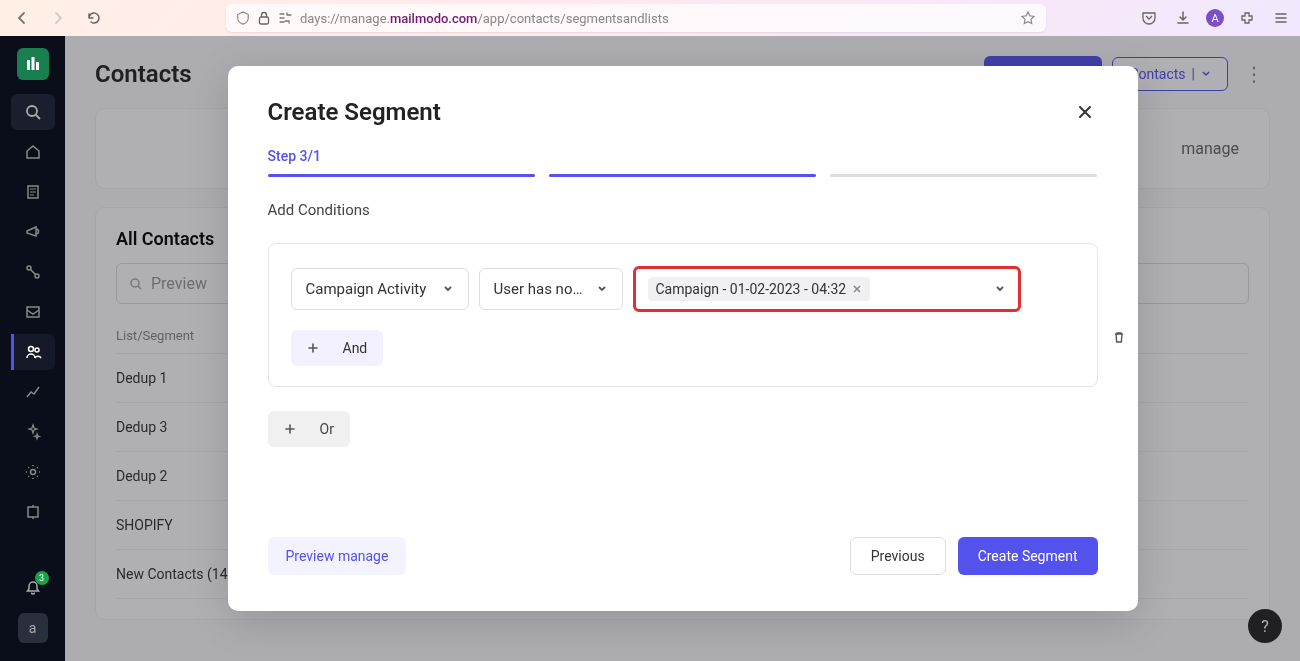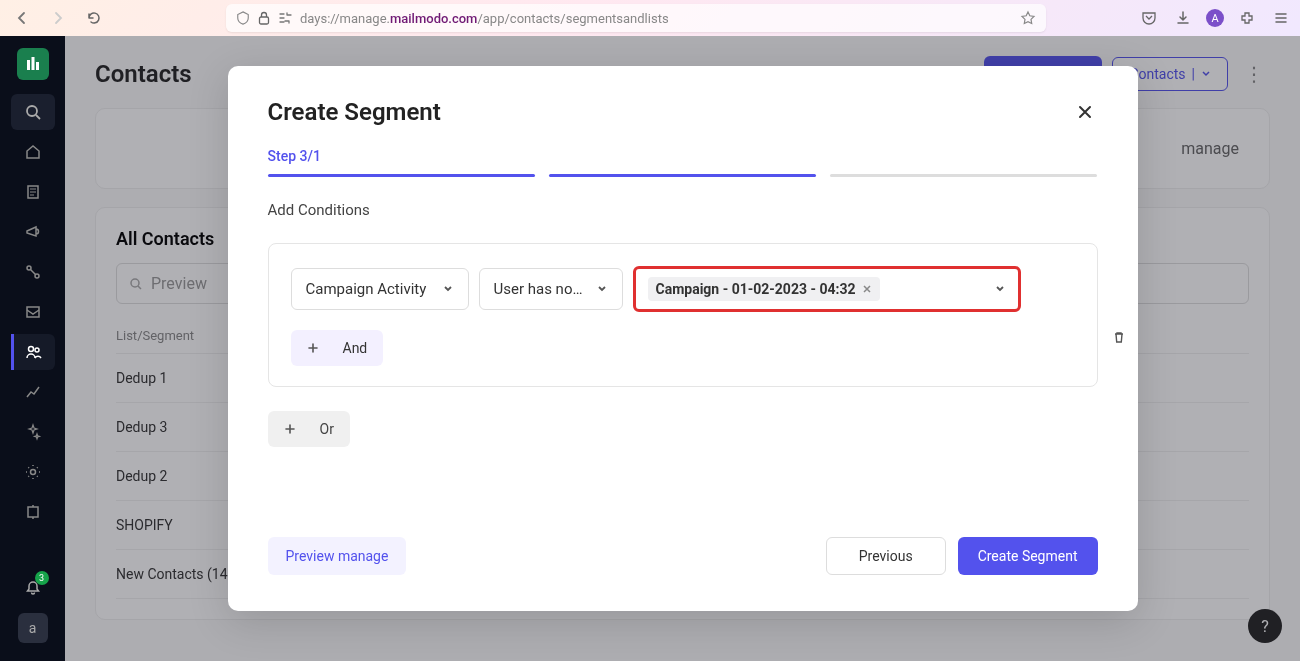--- a/index.html
+++ b/index.html
@@ -61,32 +61,32 @@
   .progress-seg { flex: 1; height: 3px; background: #ddd; border-radius: 2px; }
   .progress-seg.active { background: #5352ed; }
   .section-title { font-size: 15px; color: #444; margin-bottom: 24px; }
   
   .condition-group { border: 1px solid #e5e5e5; border-radius: 8px; padding: 22px 22px 20px 22px; margin-bottom: 14px; position:relative;}
   .condition-row { display: flex; gap: 10px; margin-bottom: 18px; align-items:center;}
   .select-box { border: 1px solid #ddd; border-radius: 6px; padding: 10px 14px; display: flex; align-items: center; gap: 10px; font-size: 15px; color: #333; background: white; min-height:42px;}
   .select-box .chev { margin-left: auto; color: #666; }
   .sel1 { width: 178px; }
   .sel2 { width: 144px; }
-  .sel3 { width: 388px; border: 3px solid #e03030; padding: 8px 12px; font-weight: bold;}
+  .sel3 { width: 388px; border: 3px solid #e03030; padding: 8px 12px;}
   .tag { background: #f0f0f2; color: #333; padding: 4px 8px; border-radius: 4px; display: flex; align-items: center; gap: 6px; font-size: 14px;}
   .tag-close { color: #888; font-size: 13px; cursor:pointer;}
   .add-btn { display: inline-flex; align-items: center; gap: 24px; padding: 10px 16px; border-radius: 6px; font-size: 14px; color: #444; cursor: pointer; }
   .add-btn.and { background: #f3f0ff; color:#333;}
   .add-btn.or { background: #f0f0f0; margin-top: 10px;}
   .delete-group { position: absolute; right: -30px; top: 60%; color: #555; font-size:16px;}
   
   .modal-footer { display: flex; align-items: center; margin-top: 90px; }
   .preview-btn { color: #5352ed; background: #f3f2ff; border: none; padding: 11px 18px; border-radius: 6px; font-size: 14px; cursor:pointer;}
   .footer-right { margin-left: auto; display: flex; gap: 12px; }
-  .prev-btn { border: 1px solid #ddd; background: white; padding: 10px 32px; border-radius: 6px; font-size: 14px; color: #333; cursor:pointer;}
+  .prev-btn { border: 1px solid #ddd; background: white; padding: 10px 20px; border-radius: 6px; font-size: 14px; color: #333; cursor:pointer;}
   .create-btn { background: #5352ed; color: white; border: none; padding: 10px 20px; border-radius: 6px; font-size: 14px; cursor:pointer;}
   
   .help-fab { position: absolute; bottom: 18px; right: 18px; width: 34px; height: 34px; border-radius: 50%; background: #222; color: white; display: flex; align-items: center; justify-content: center; font-size: 16px; }
   
   svg { display:block; }
   .truncate { white-space: nowrap; overflow: hidden; text-overflow: ellipsis; }
 </style>
 </head>
 <body>
 

